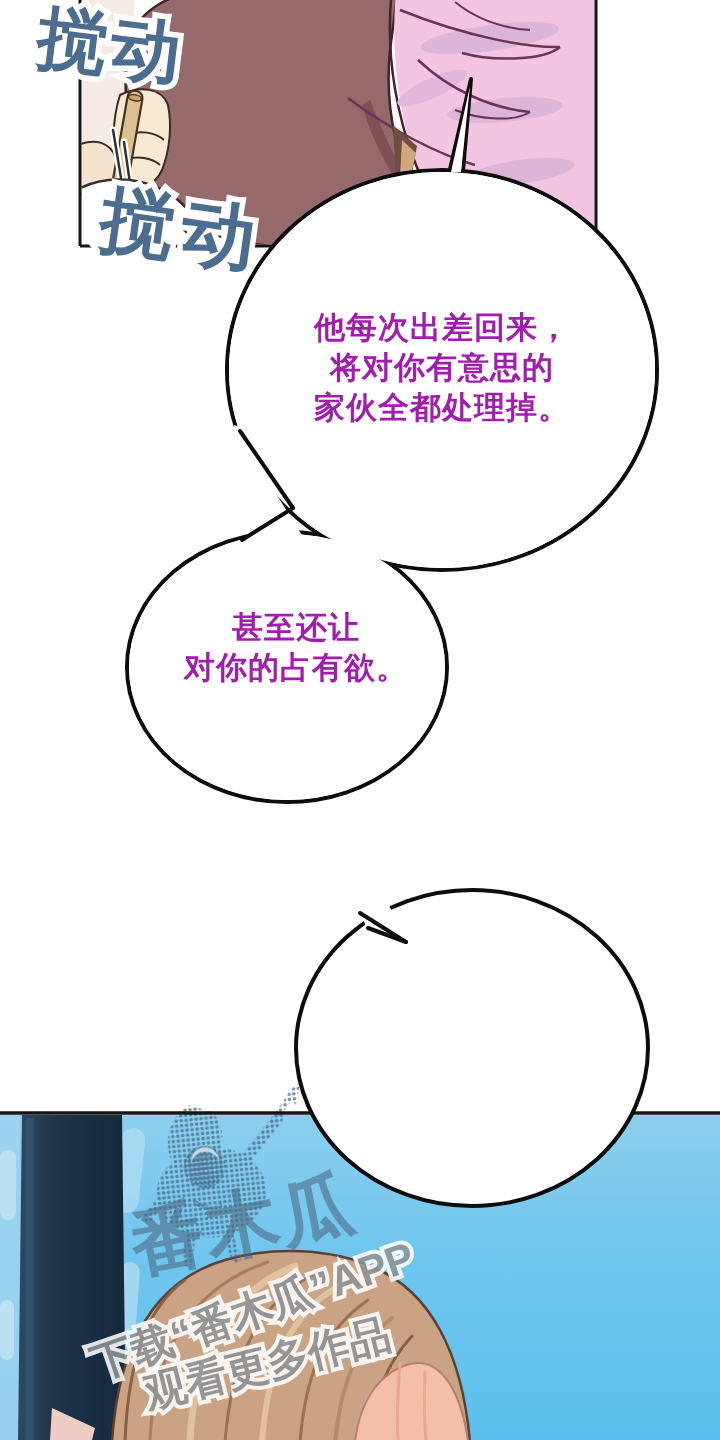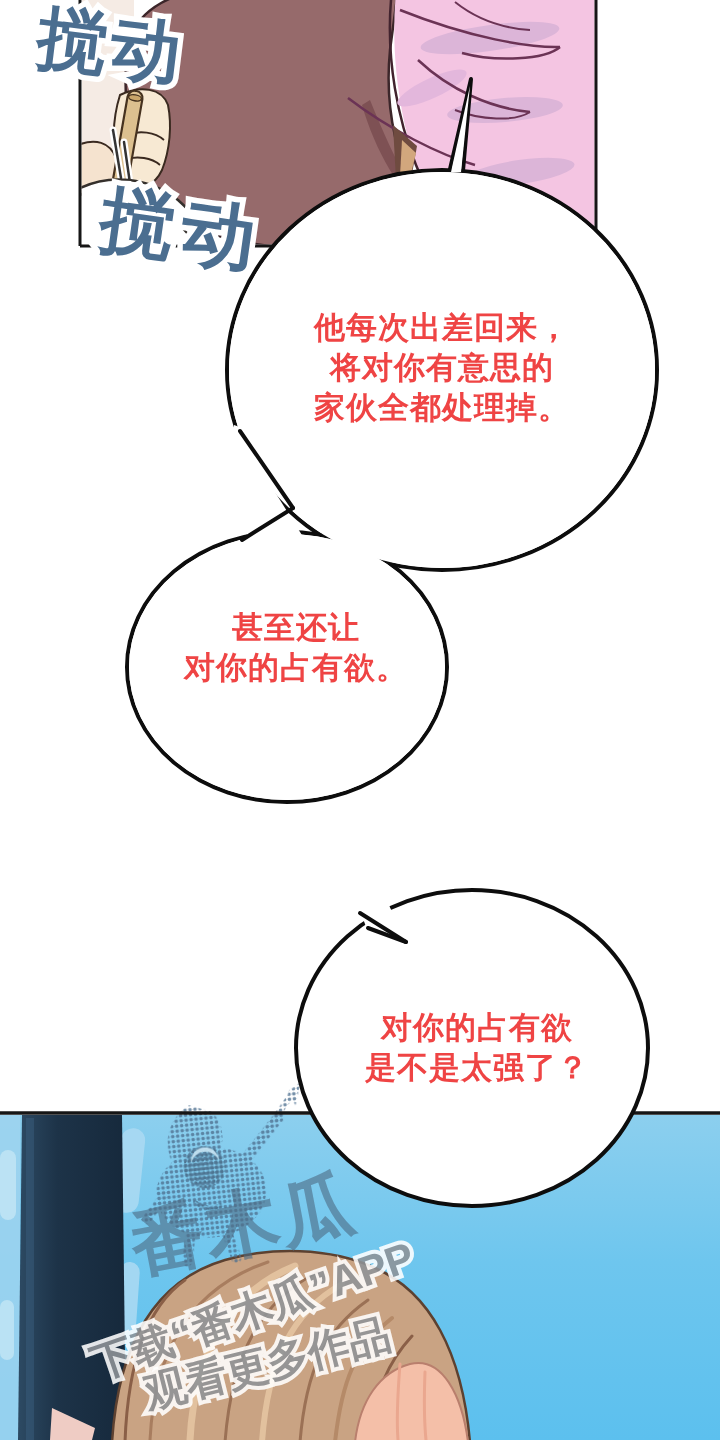--- a/index.html
+++ b/index.html
@@ -11,21 +11,21 @@
 
   
   .sfx{position:absolute;font-weight:800;white-space:nowrap;line-height:1;}
   .sfx .stroke{position:absolute;left:0;top:0;-webkit-text-stroke:11px #ffffff;color:#ffffff;
     text-shadow:0 0 3px #ffffff,2px 2px 0 #ffffff,-2px -2px 0 #ffffff,2px -2px 0 #ffffff,-2px 2px 0 #ffffff;}
   .sfx .fill{position:relative;color:#4b6e90;}
   .sfx1{left:42px;top:2px;font-size:70px;letter-spacing:4px;transform:rotate(7deg);transform-origin:0 0;}
   .sfx2{left:106px;top:182px;font-size:74px;letter-spacing:8px;transform:rotate(8deg);transform-origin:0 0;}
 
   
-  .btext{position:absolute;color:#ef4444;font-weight:700;font-size:31px;line-height:40px;
+  .btext{position:absolute;color:#a21caf;font-weight:700;font-size:31px;line-height:40px;
     text-align:center;white-space:pre-line;letter-spacing:1px;}
   .b1{left:272px;top:308px;width:340px;}
   .b2{left:146px;top:608px;width:300px;}
   .b3{left:312px;top:1008px;width:330px;}
 
   
   .wm-line{position:absolute;font-size:42px;font-weight:700;white-space:nowrap;line-height:1;
     transform-origin:0 0;opacity:0.88;}
   .wm-line .stroke{position:absolute;left:0;top:0;-webkit-text-stroke:8px #ffffff;color:#ffffff;
     text-shadow:0 0 2px #ffffff;}
@@ -209,22 +209,20 @@
   <div class="sfx sfx2">
     <span class="stroke">搅动</span>
     <span class="fill">搅动</span>
   </div>
 
   <div class="btext b1">他每次出差回来，
 将对你有意思的
 家伙全都处理掉。</div>
   <div class="btext b2">甚至还让
 对你的占有欲。</div>
-  <div class="btext b3">对你的占有欲
-是不是太强了？</div>
 
   <div class="wm-logo">番木瓜</div>
   <div class="wm-line wm1">
     <span class="stroke">下载“番木瓜”APP</span>
     <span class="fill">下载“番木瓜”APP</span>
   </div>
   <div class="wm-line wm2">
     <span class="stroke">观看更多作品</span>
     <span class="fill">观看更多作品</span>
   </div>

